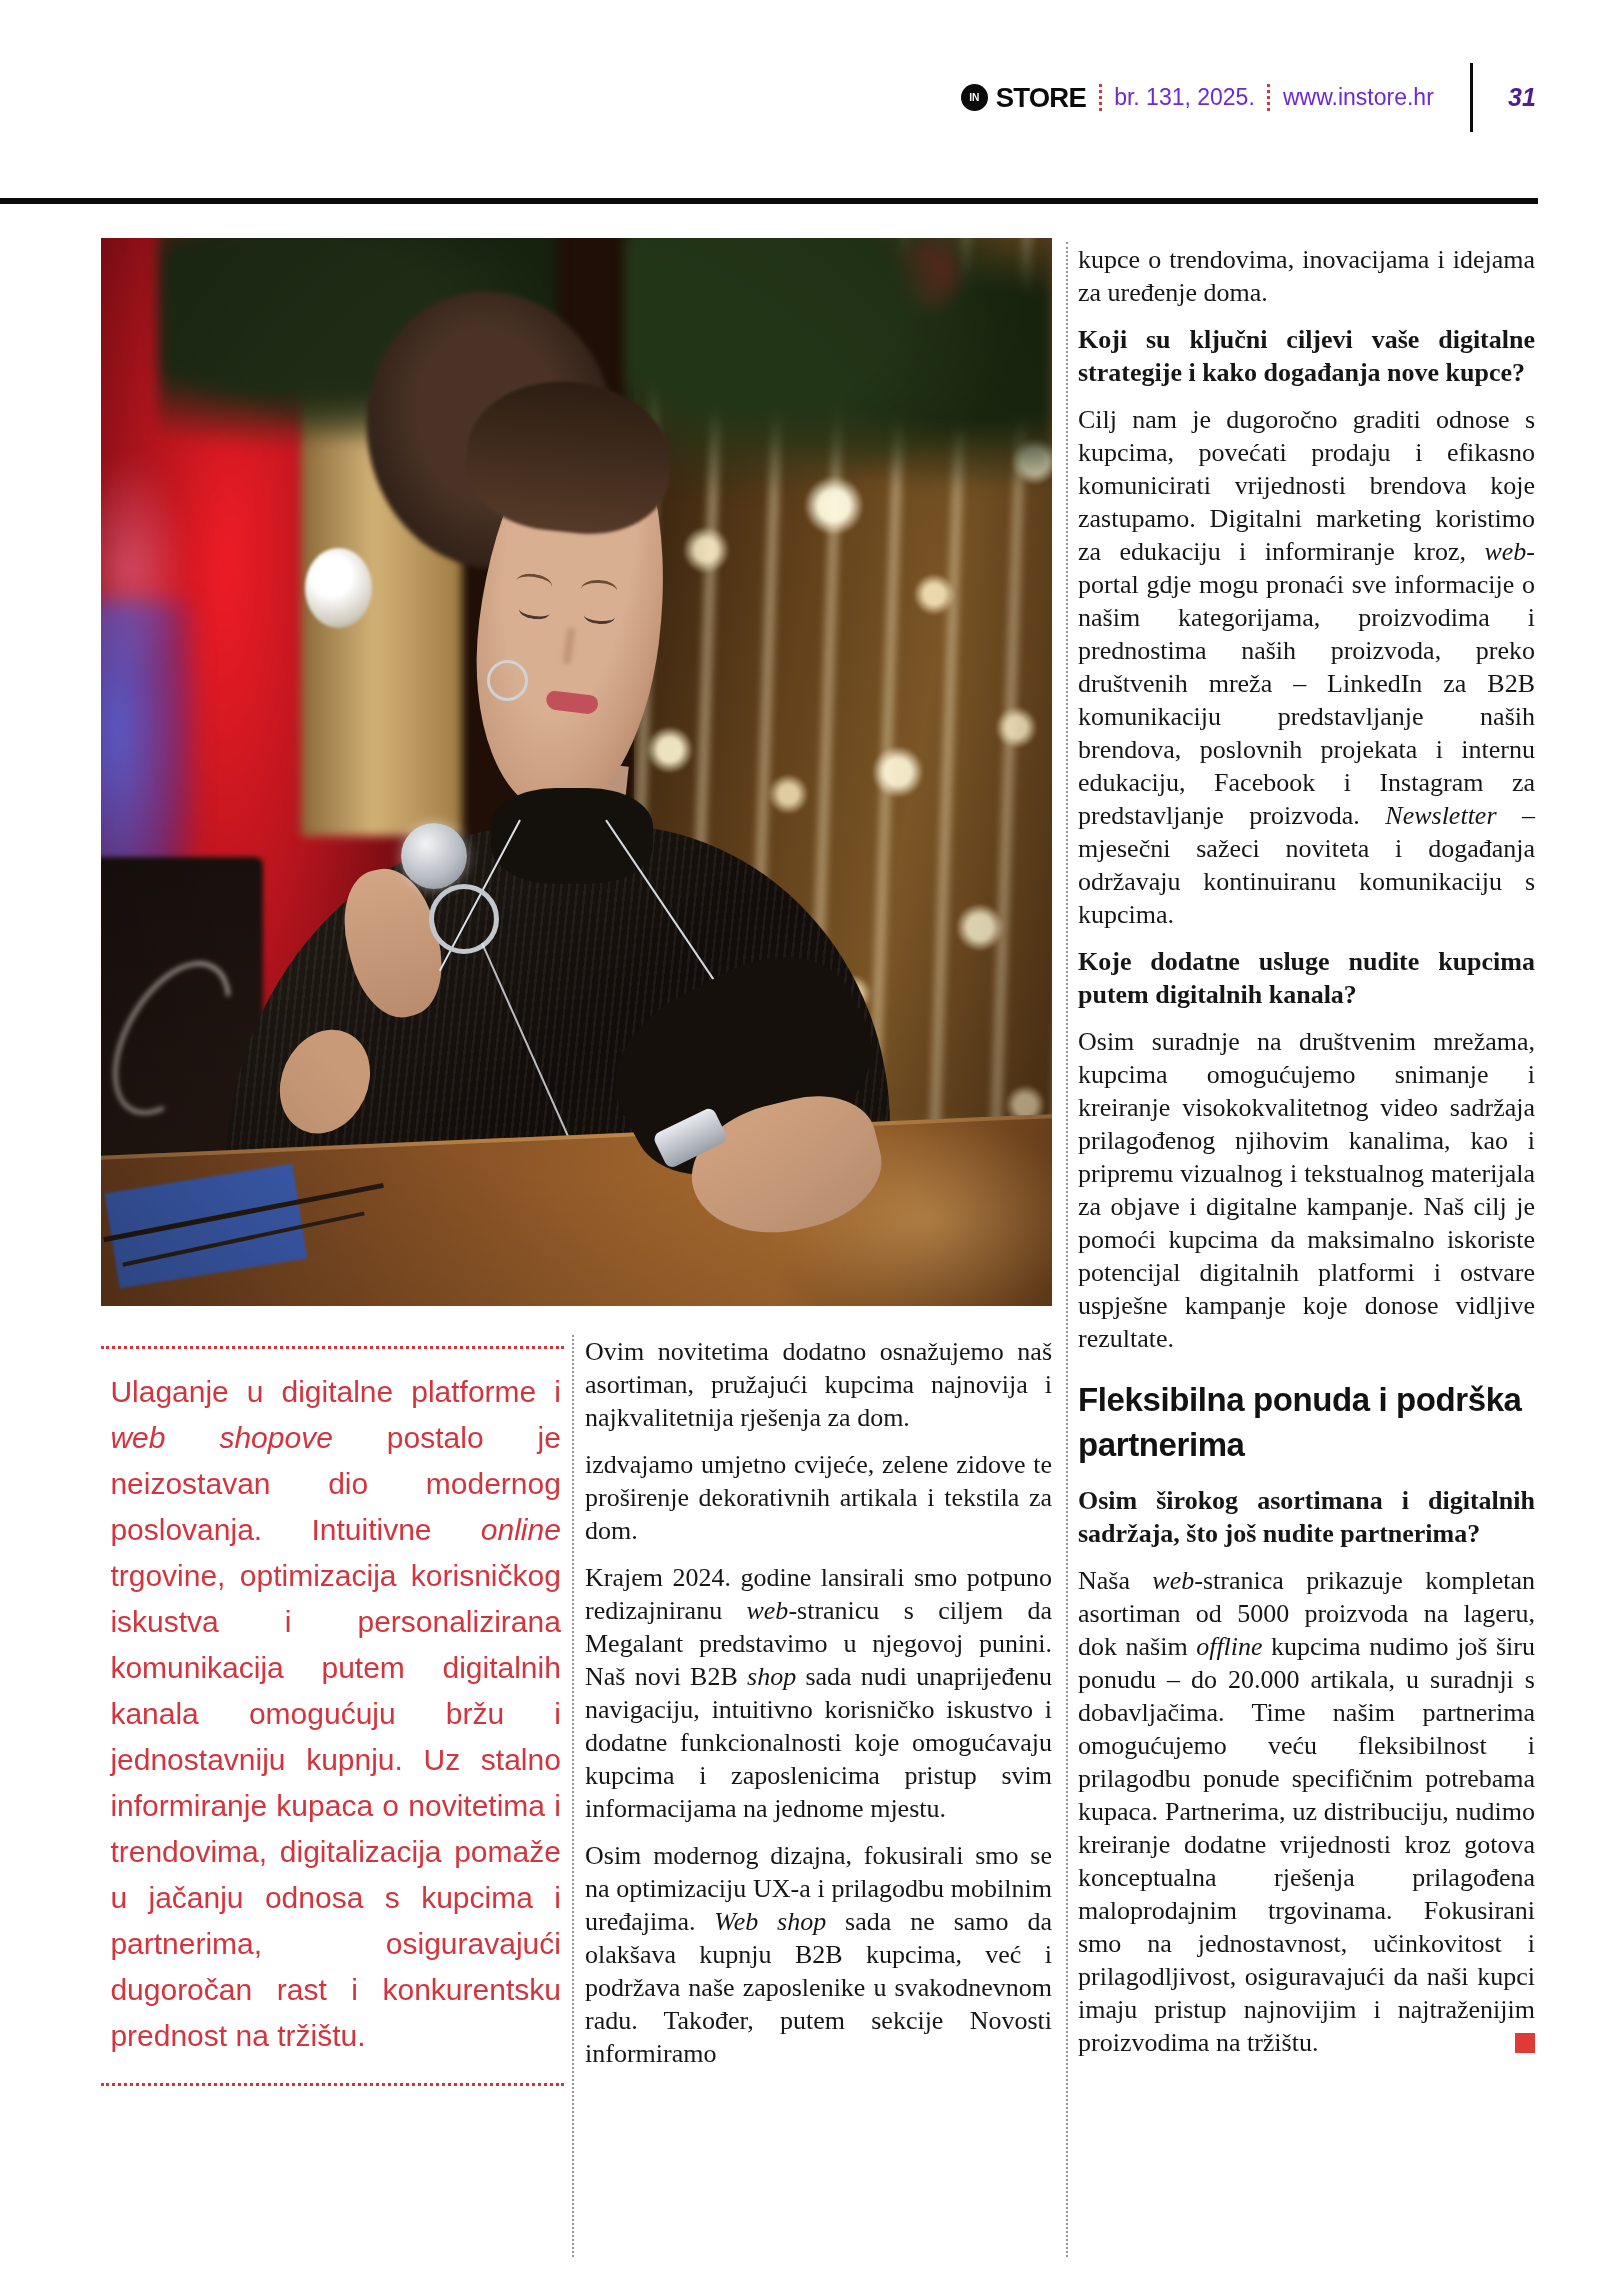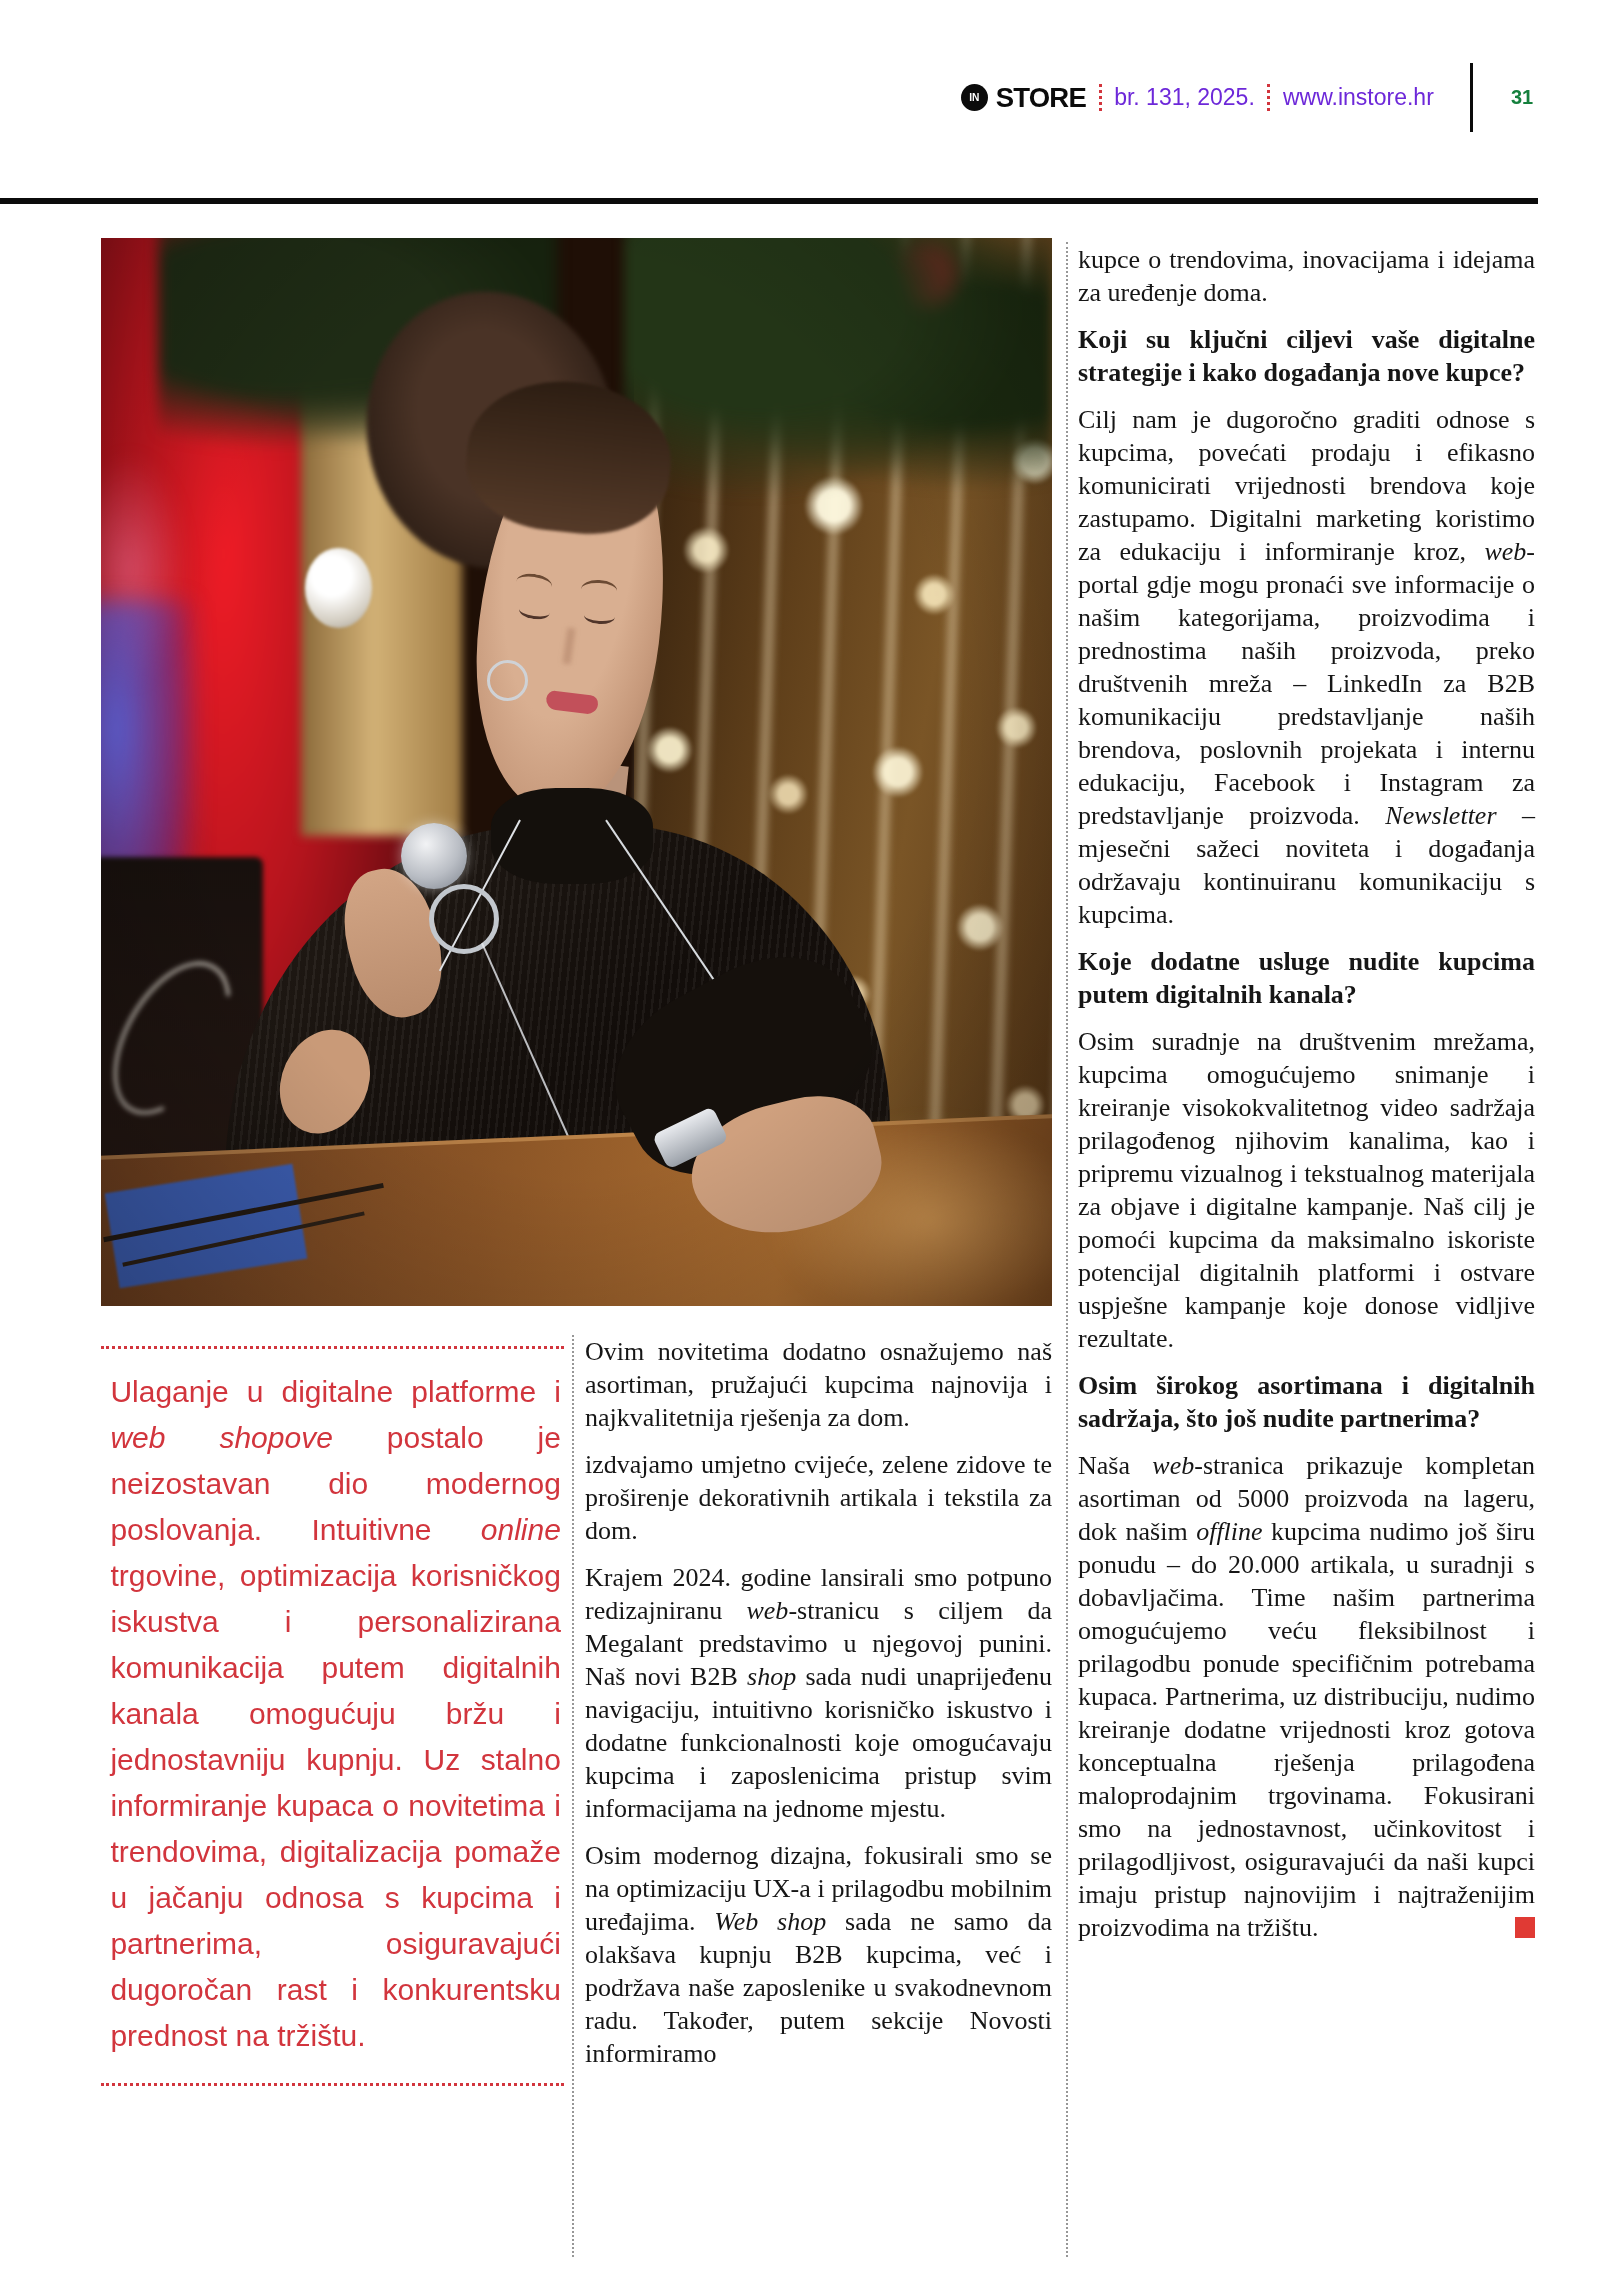--- a/index.html
+++ b/index.html
@@ -16,21 +16,21 @@
   }
   .logo-circle{
     width:27px;height:27px;border-radius:50%;background:#0b0b0b;
     display:flex;align-items:center;justify-content:center;
     color:#ffffff;font-weight:bold;font-size:10.2px;letter-spacing:0;
   }
   .logo-store{font-weight:bold;font-size:27.5px;letter-spacing:-0.8px;color:#0b0b0b;margin-left:-4.7px;}
   .hsep{width:0;height:27px;border-left:3.1px dotted #d2353d;}
   .issue,.site{font-size:23px;color:#6d28d9;letter-spacing:0;}
   .vline{width:3.1px;height:69px;background:#0b0b0b;margin:0 17.3px 0 23.6px;}
-  .pageno{font-weight:bold;font-size:20px;color:#15803d;min-width:38px;text-align:center;}
+  .pageno{font-weight:bold;font-size:25px;color:#4c1d95;min-width:38px;text-align:center;font-style:italic;}
   .toprule{position:absolute;left:0;top:198px;width:1538px;height:6.3px;background:#0b0b0b;}
   
   .vsep{position:absolute;width:0;border-left:2.4px dotted #979797;}
   #vsep-right{left:1066px;top:242px;height:2015px;}
   #vsep-mid{left:572px;top:1335px;height:922px;}
   
   .col{position:absolute;}
   #col-left{left:101px;top:1335px;width:463px;}
   #col-mid{left:585px;top:1335px;width:467px;}
   #col-right{left:1078px;top:243px;width:457px;}
@@ -219,19 +219,20 @@
   <p>Krajem 2024. godine lansirali smo potpuno redizajniranu <i>web</i>-stranicu s ciljem da Megalant predstavimo u njegovoj punini. Naš novi B2B <i>shop</i> sada nudi unaprijeđenu navigaciju, intuitivno korisničko iskustvo i dodatne funkcionalnosti koje omogućavaju kupcima i zaposlenicima pristup svim informacijama na jednome mjestu.</p>
   <p>Osim modernog dizajna, fokusirali smo se na optimizaciju UX-a i prilagodbu mobilnim uređajima. <i>Web shop</i> sada ne samo da olakšava kupnju B2B kupcima, već i podržava naše zaposlenike u svakodnevnom radu. Također, putem sekcije Novosti informiramo</p>
 </div>
 
 <div class="col" id="col-right">
   <p>kupce o trendovima, inovacijama i idejama za uređenje doma.</p>
   <p class="q">Koji su ključni ciljevi vaše digitalne strategije i kako događanja nove kupce?</p>
   <p>Cilj nam je dugoročno graditi odnose s kupcima, povećati prodaju i efikasno komunicirati vrijednosti brendova koje zastupamo. Digitalni marketing koristimo za edukaciju i informiranje kroz, <i>web</i>-portal gdje mogu pronaći sve informacije o našim kategorijama, proizvodima i prednostima naših proizvoda, preko društvenih mreža – LinkedIn za B2B komunikaciju predstavljanje naših brendova, poslovnih projekata i internu edukaciju, Facebook i Instagram za predstavljanje proizvoda. <i>Newsletter</i> – mjesečni sažeci noviteta i događanja održavaju kontinuiranu komunikaciju s kupcima.</p>
   <p class="q">Koje dodatne usluge nudite kupcima putem digitalnih kanala?</p>
   <p>Osim suradnje na društvenim mrežama, kupcima omogućujemo snimanje i kreiranje visokokvalitetnog video sadržaja prilagođenog njihovim kanalima, kao i pripremu vizualnog i tekstualnog materijala za objave i digitalne kampanje. Naš cilj je pomoći kupcima da maksimalno iskoriste potencijal digitalnih platformi i ostvare uspješne kampanje koje donose vidljive rezultate.</p>
+  <div class="heading-sans">Fleksibilna ponuda i podrška<br>partnerima</div>
   <p class="q">Osim širokog asortimana i digitalnih sadržaja, što još nudite partnerima?</p>
   <p class="lastp">
     <span>Naša <i>web</i>-stranica prikazuje kompletan asortiman od 5000 proizvoda na lageru, dok našim <i>offline</i> kupcima nudimo još širu ponudu – do 20.000 artikala, u suradnji s dobavljačima. Time našim partnerima omogućujemo veću fleksibilnost i prilagodbu ponude specifičnim potrebama kupaca. Partnerima, uz distribuciju, nudimo kreiranje dodatne vrijednosti kroz gotova konceptualna rješenja prilagođena maloprodajnim trgovinama. Fokusirani smo na jednostavnost, učinkovitost i prilagodljivost, osiguravajući da naši kupci imaju pristup najnovijim i najtraženijim proizvodima na tržištu.</span>
     <span class="endmark"></span>
   </p>
 </div>
 
 
 </body></html>

